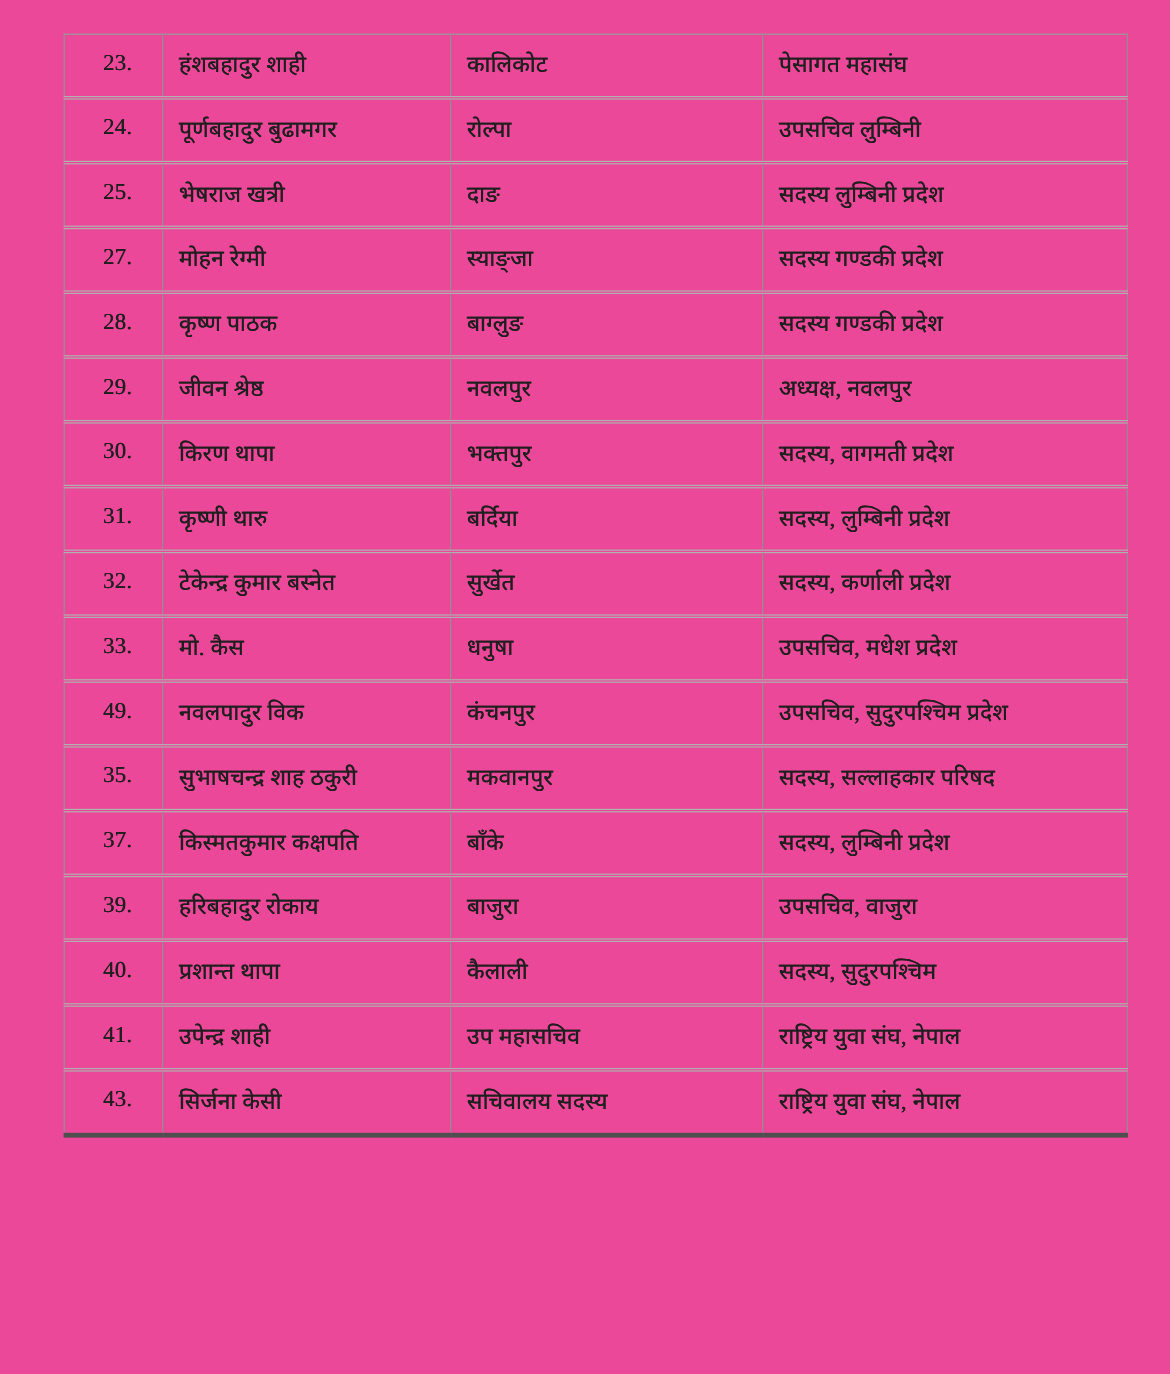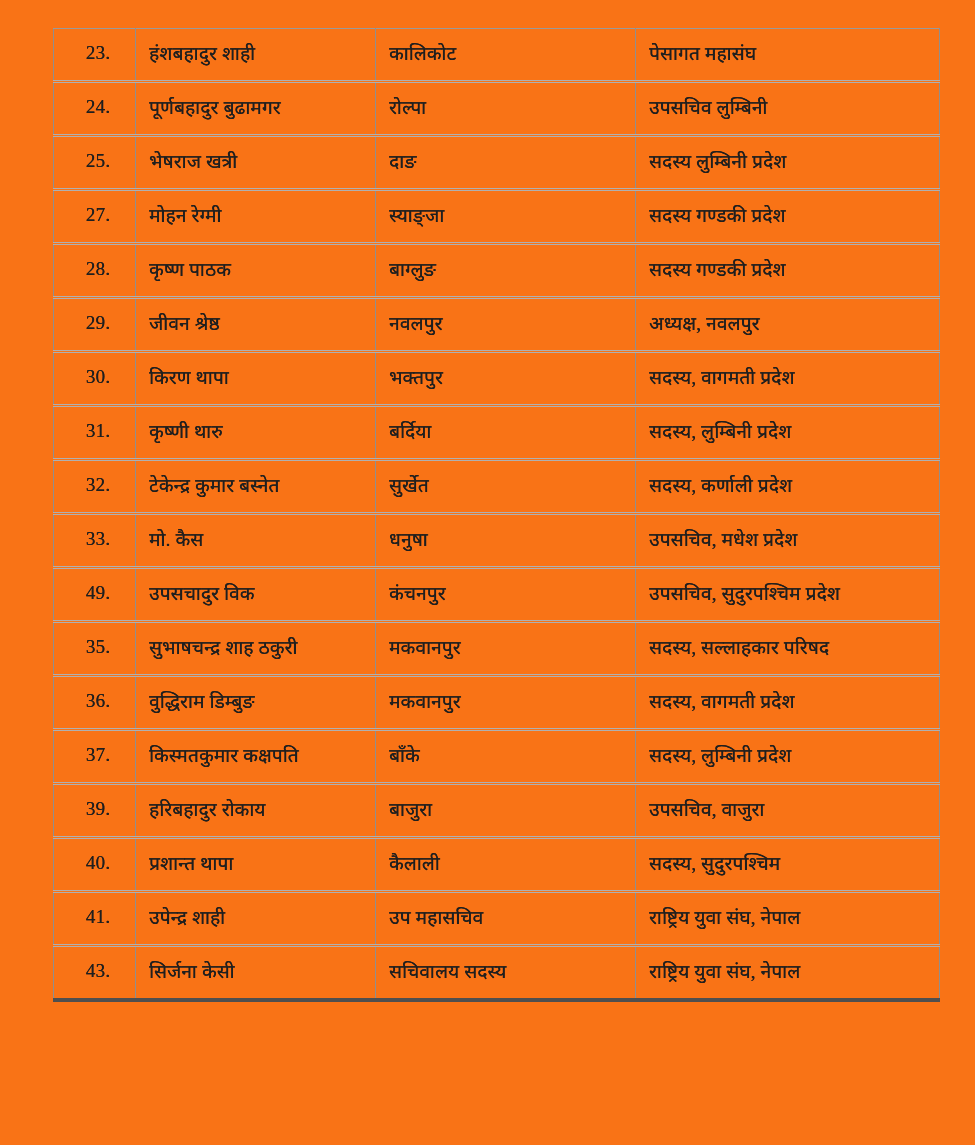--- a/index.html
+++ b/index.html
@@ -4,21 +4,21 @@
 <style>
   html, body {
     margin: 0;
     padding: 0;
     background: #ffffff;
   }
   .page {
     position: relative;
     width: 975px;
     height: 1145px;
-    background: #f97316;
+    background: #ec4899;
     overflow: hidden;
     font-family: "Liberation Serif", "DejaVu Serif", serif;
   }
   table.roster {
     position: absolute;
     left: 53px;
     top: 28px;
     width: 886px;
     border-collapse: collapse;
     table-layout: fixed;
@@ -122,35 +122,29 @@
     <td>सदस्य, कर्णाली प्रदेश</td>
   </tr>
         <tr>
     <td class="sn">33.</td>
     <td>मो. कैस</td>
     <td>धनुषा</td>
     <td>उपसचिव, मधेश प्रदेश</td>
   </tr>
         <tr>
     <td class="sn">49.</td>
-    <td>उपसचादुर विक</td>
+    <td>नवलपादुर विक</td>
     <td>कंचनपुर</td>
     <td>उपसचिव, सुदुरपश्चिम प्रदेश</td>
   </tr>
         <tr>
     <td class="sn">35.</td>
     <td>सुभाषचन्द्र शाह ठकुरी</td>
     <td>मकवानपुर</td>
     <td>सदस्य, सल्लाहकार परिषद</td>
-  </tr>
-        <tr>
-    <td class="sn">36.</td>
-    <td>वुद्धिराम डिम्बुङ</td>
-    <td>मकवानपुर</td>
-    <td>सदस्य, वागमती प्रदेश</td>
   </tr>
         <tr>
     <td class="sn">37.</td>
     <td>किस्मतकुमार कक्षपति</td>
     <td>बाँके</td>
     <td>सदस्य, लुम्बिनी प्रदेश</td>
   </tr>
         <tr>
     <td class="sn">39.</td>
     <td>हरिबहादुर रोकाय</td>

